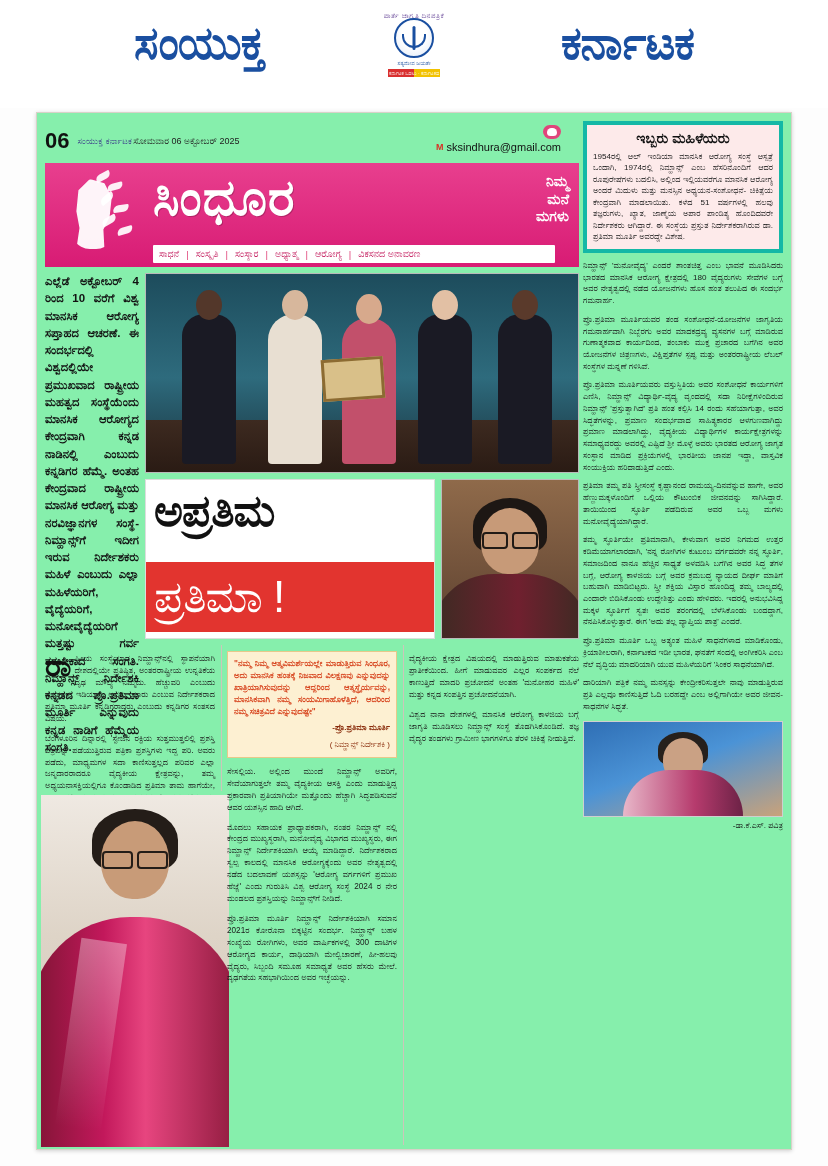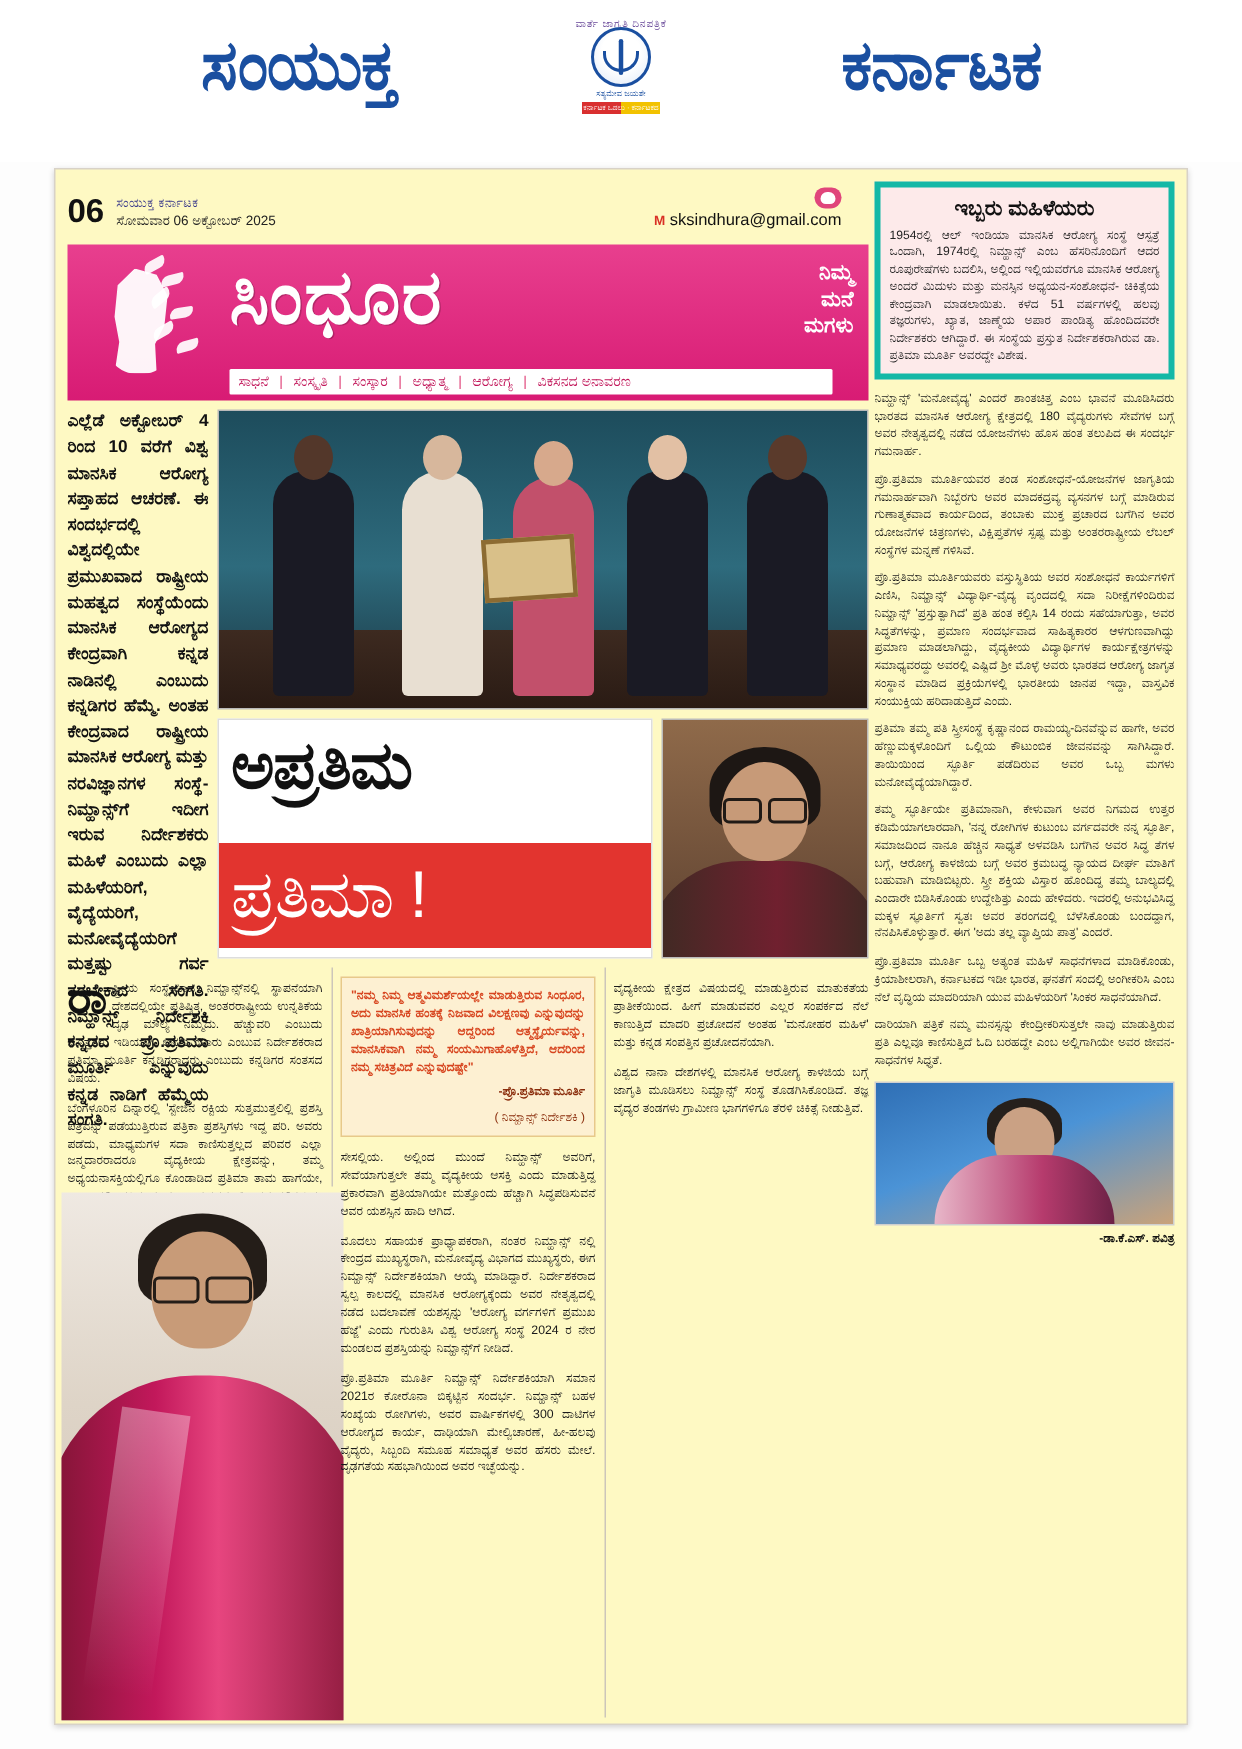--- a/index.html
+++ b/index.html
@@ -61,34 +61,34 @@
   .emblem-strip {
     margin-top: 2px; width: 52px; height: 8px;
     background: linear-gradient(to right, #d92f2f 0 50%, #f2c200 50% 100%);
     color: #fff; font-size: 5px; line-height: 8px; text-align: center;
   }
 
   
   .sheet {
     position: absolute; left: 36px; top: 112px;
     width: 756px; height: 1038px;
-    background: #fef9c3;
+    background: #86efac;
     border: 1px solid #d8d2c8;
     box-shadow: 0 1px 4px rgba(0,0,0,.18);
     padding: 8px;
   }
   .sheet-inner { position: relative; width: 100%; height: 100%; }
 
   
   .dateline {
     position: absolute; left: 0; top: 0; width: 534px; height: 40px;
     display: flex; align-items: center;
   }
   .page-num { font-size: 22px; font-weight: bold; color: #111; margin-right: 8px; }
-  .dateline-texts { display: flex; flex-direction: column; gap: 1px; }
+  .dateline-texts { display: flex; flex-direction: row; gap: 1px; }
   .dl-top { font-size: 8.5px; color: #3a3a8a; letter-spacing: .3px; }
   .dl-bot { font-size: 9px; color: #222; }
   .mail-block {
     position: absolute; right: 222px; top: 4px;
     display: flex; flex-direction: column; align-items: flex-end; gap: 2px;
   }
   .mail-logo {
     width: 18px; height: 14px; border-radius: 7px 7px 8px 8px;
     background: #e0457b; position: relative;
   }
@@ -170,21 +170,21 @@
     position: absolute; left: 50%; top: 10px; transform: translateX(-50%);
     width: 50px; height: 34px; border-radius: 50% 50% 30% 30%;
     background: #26201c;
   }
   .rc-photo .body {
     position: absolute; left: 50%; bottom: 0; transform: translateX(-50%);
     width: 120px; height: 46px; border-radius: 60px 60px 0 0;
     background: linear-gradient(to right,#e8b7c9,#b63b6d 60%,#6c2246);
   }
   .rc-credit {
-    margin-top: 4px; font-size: 8px; text-align: right; color: #111; font-weight: bold;
+    margin-top: 4px; font-size: 8px; text-align: right; color: #111; font-weight: normal;
   }
 
   
   .leftcol {
     position: absolute; left: 0; top: 152px; width: 94px;
     font-size: 11.5px; line-height: 1.5; color: #111; text-align: justify;
     font-weight: bold;
   }
 
   

